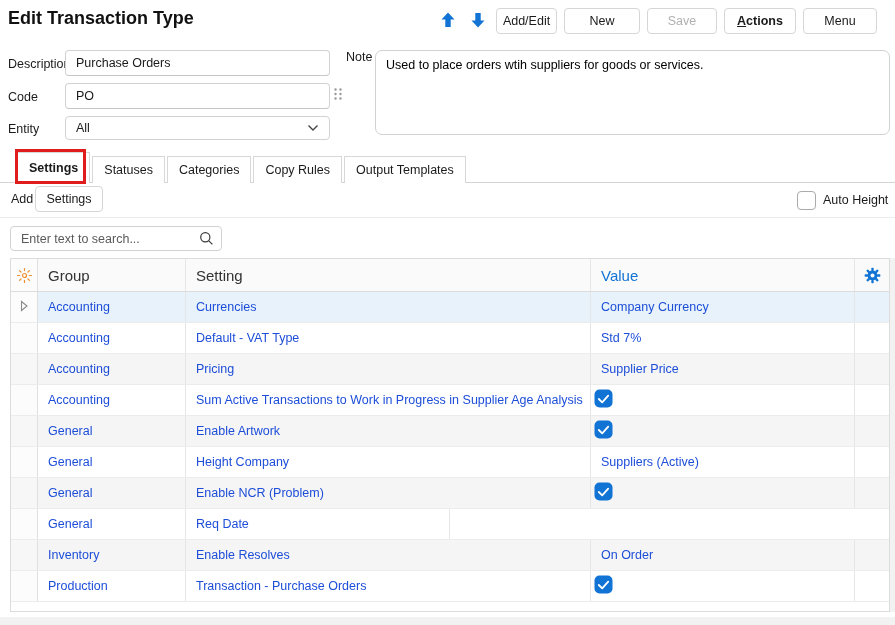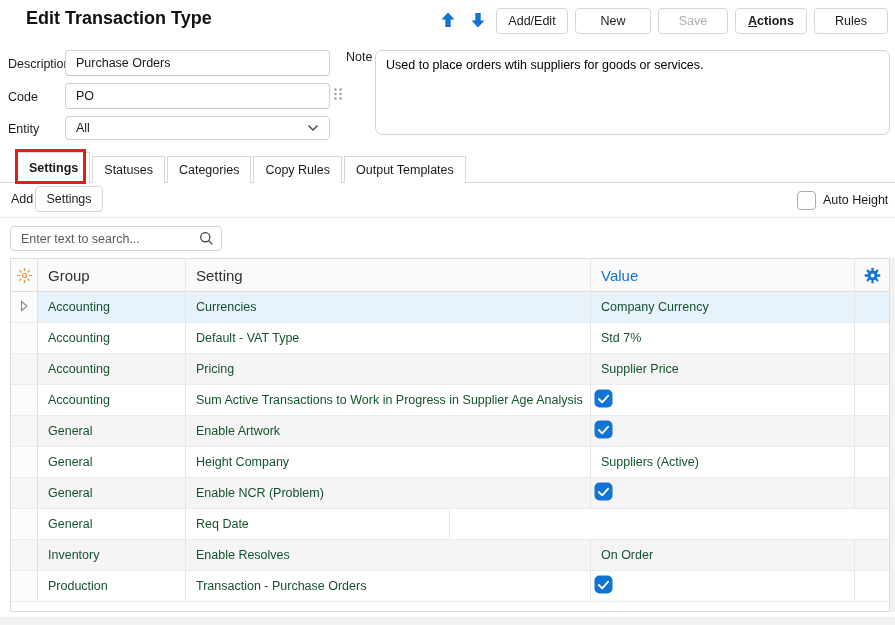--- a/index.html
+++ b/index.html
@@ -11,26 +11,26 @@
     --gridline:#ececec;
   }
   *{box-sizing:border-box;}
   html,body{margin:0;padding:0;width:895px;height:625px;}
   body{
     position:relative;overflow:hidden;background:#fff;
     font-family:"Liberation Sans",sans-serif;font-size:12.5px;color:#1a1a1a;
   }
   .abs{position:absolute;}
   
-  .page-title{left:8px;top:8px;font-size:18px;font-weight:700;color:#111;margin-left:18px;}
+  .page-title{left:8px;top:8px;font-size:18px;font-weight:700;color:#111;}
   .toolbar{top:8px;left:436px;display:flex;align-items:center;gap:7px;}
   .icon-btn{width:23px;height:26px;display:flex;align-items:center;justify-content:center;background:transparent;border:none;padding:0;cursor:pointer;}
   .btn{height:26px;display:flex;align-items:center;justify-content:center;background:#fff;
        border:1px solid var(--border);border-radius:4px;font-size:12.5px;color:#1a1a1a;cursor:pointer;}
-  .btn.w1{width:72px;}.btn.w2{width:76px;}.btn.w3{width:70px;}.btn.w4{width:72px;}.btn.w5{width:74px;}
+  .btn.w1{width:61px;}.btn.w2{width:76px;}.btn.w3{width:70px;}.btn.w4{width:72px;}.btn.w5{width:74px;}
   .btn.disabled{color:#b1b1b1;}
   .btn.bold{font-weight:700;}
   
   .flabel{color:#1a1a1a;}
   .input{height:26px;border:1px solid #d2d2d2;border-bottom-color:#c6c6c6;border-radius:4px;
          padding:0 10px;font:inherit;color:#1a1a1a;background:#fff;outline:none;width:265px;}
   .select{height:24px;width:265px;border:1px solid #d2d2d2;border-radius:4px;background:#fff;
           display:flex;align-items:center;justify-content:space-between;padding:0 10px;cursor:pointer;}
   .note-area{left:375px;top:50px;width:515px;height:85px;resize:none;border:1px solid #d2d2d2;
              border-radius:7px;padding:6px 10px;font:inherit;line-height:1.35;outline:none;}
@@ -57,21 +57,21 @@
   .g-head{display:flex;height:33px;background:#fafafa;border-bottom:1px solid #dcdcdc;}
   .g-head .cell{display:flex;align-items:center;font-size:15px;color:#333;}
   .cell{border-right:1px solid #e6e6e6;padding-left:10px;overflow:hidden;white-space:nowrap;}
   .c-ind{width:27px;padding-left:0;display:flex;align-items:center;justify-content:center;background:#fcfcfc;border-right:1px solid #e0e0e0;}
   .c-group{width:148px;}
   .c-setting{width:405px;}
   .c-value{width:264px;}
   .c-gear{width:34px;padding-left:0;display:flex;align-items:center;justify-content:center;border-right:none;}
   .g-head .c-value{color:var(--accent);}
   .grid-row{display:flex;height:31px;border-bottom:1px solid var(--gridline);background:#fff;cursor:default;}
-  .grid-row .cell{display:flex;align-items:center;font-size:12.5px;color:#14532d;}
+  .grid-row .cell{display:flex;align-items:center;font-size:12.5px;color:#1d4ed8;}
   .grid-row.stripe{background:var(--stripe);}
   .grid-row.stripe .c-ind{background:#f7f7f7;}
   .grid-row.selected{background:var(--sel);}
   .grid-row.selected .c-ind{background:#fcfcfc;}
   .chk{width:19px;height:19px;margin-left:3px;flex:0 0 auto;}
   .v-track{left:890px;top:258px;width:5px;height:354px;background:#f2f2f2;}
   .h-track{left:0;top:617px;width:895px;height:8px;background:#f2f2f2;}
 </style>
 </head>
 <body>
@@ -99,21 +99,21 @@
   <button class="btn w2">
       <span>New</span>
     </button>
   <button class="btn w3 disabled">
       <span>Save</span>
     </button>
   <button class="btn w4 bold">
       <span id="actions-span"><u>A</u>ctions</span>
     </button>
   <button class="btn w5">
-      <span>Rules</span>
+      <span>Menu</span>
     </button>
 </div>
 
 <div class="abs flabel" style="left:8px;top:57px;">Description</div>
 <input class="abs input" style="left: 65px; top: 50px;" value="Purchase Orders">
 
 <div class="abs flabel" style="left:8px;top:90px;">Code</div>
 <input class="abs input" style="left: 65px; top: 83px;" value="PO">
 
 <span class="abs" style="left:333px;top:87px;">

